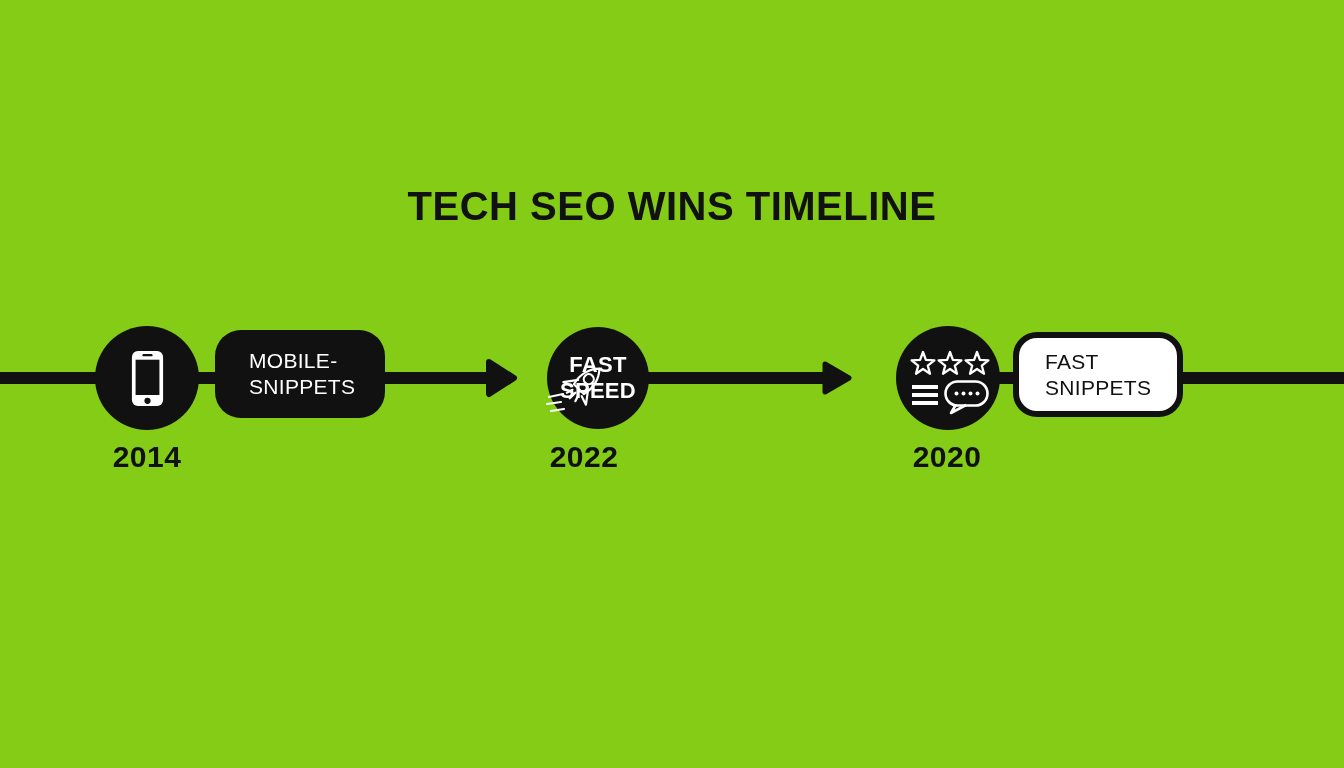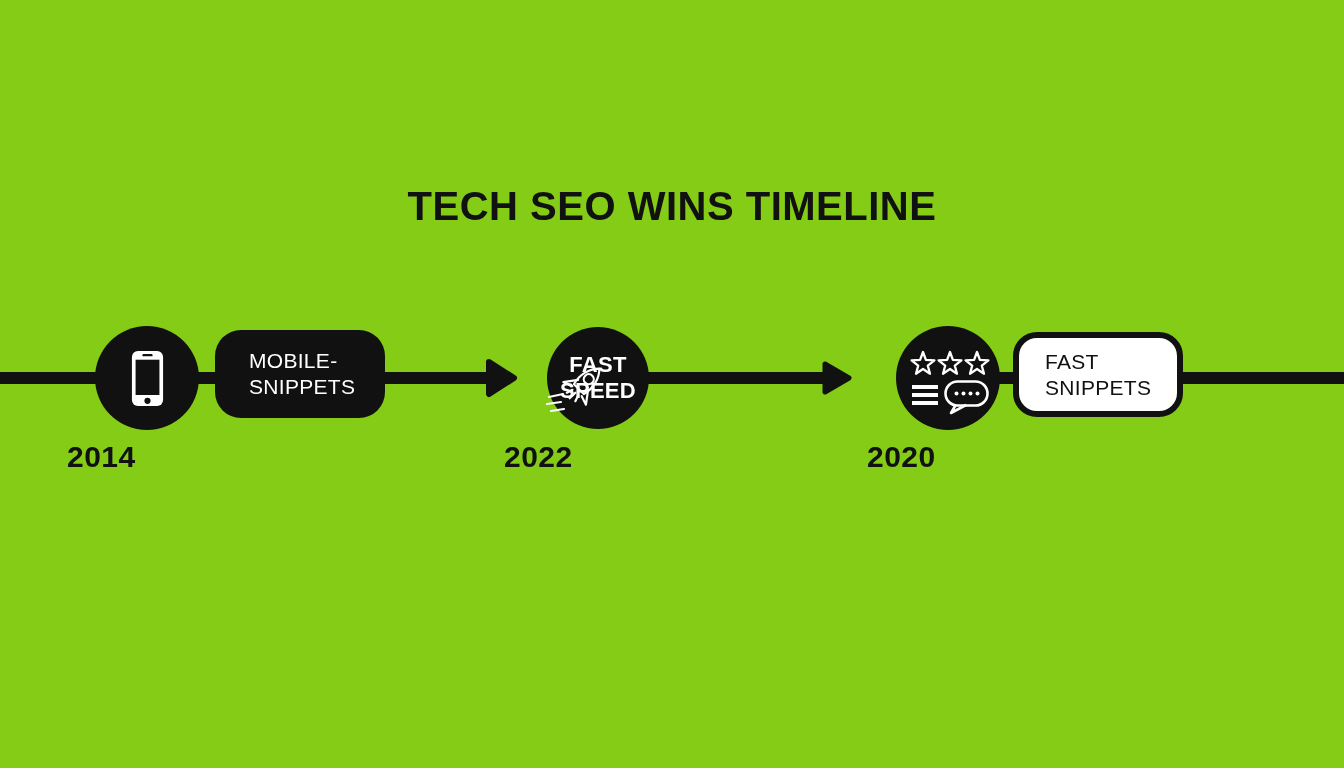--- a/index.html
+++ b/index.html
@@ -37,21 +37,21 @@
     left:215px; top:330px; width:170px; height:88px;
     background:#111; color:#fff; border-radius:26px; padding-left:34px;
   }
   .box-3 {
     left:1013px; top:332px; width:170px; height:85px;
     background:#fff; color:#111; border:6px solid #111; border-radius:24px;
     padding-left:26px;
   }
 
   .year {
-    position:absolute; top:440px; width:160px; 
+    position:absolute; top:440px; width:160px; text-align:center;
     font-size:30px; font-weight:bold; color:#111; letter-spacing:0.5px;
   }
   .year-1 { left:67px; }
   .year-2 { left:504px; }
   .year-3 { left:867px; }
 </style>
 </head>
 <body>
 
 <div class="stage">

